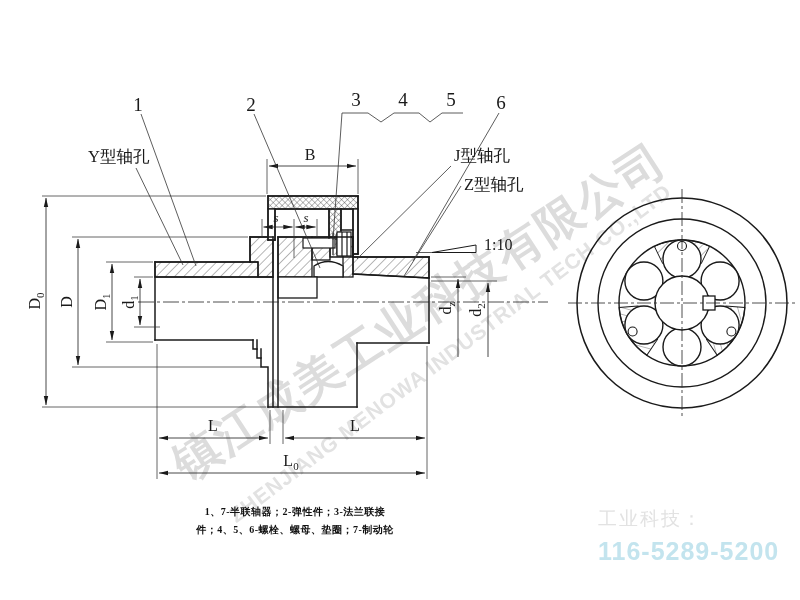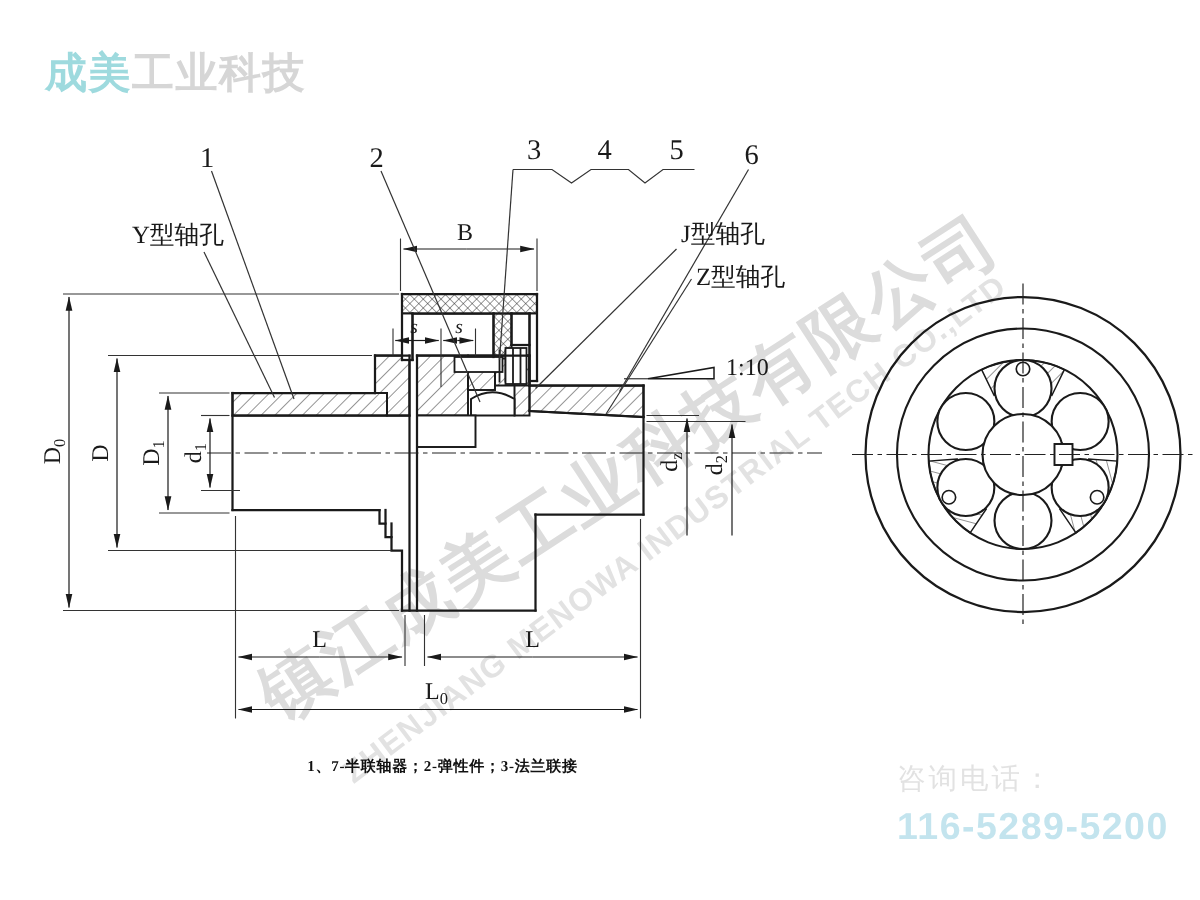--- a/index.html
+++ b/index.html
@@ -32,21 +32,20 @@
   .slabel{font-size:13px;font-style:italic;}
   .sub{font-size:11px;}
 </style>
 </head>
 <body>
 
 <div id="wm-cn">镇江成美工业科技有限公司</div>
 <div id="wm-en">ZHENJIANG MENOWA INDUSTRIAL TECH CO.,LTD</div>
 
 <div id="logo">
-  <div class="cn"><span class="p1">成美</span><span class="p2">工业科技</span></div>
 </div>
 
 <svg id="draw" width="800" height="600" viewBox="0 0 800 600">
   <defs>
     <pattern id="hatch" width="6.5" height="6.5" patternUnits="userSpaceOnUse" patternTransform="rotate(45)">
       <line x1="0" y1="0" x2="0" y2="6.5" stroke="#333" stroke-width="0.7"></line>
     </pattern>
     <pattern id="mesh" width="4.2" height="4.2" patternUnits="userSpaceOnUse" patternTransform="rotate(45)">
       <path d="M0,0 L4.2,0 M0,0 L0,4.2" stroke="#222" stroke-width="0.6" fill="none"></path>
     </pattern>
@@ -236,18 +235,19 @@
     </g>
     <g stroke="#222" stroke-width="0.8" stroke-dasharray="14 3 3 3">
       <line x1="568" y1="303" x2="796" y2="303"></line>
       <line x1="682" y1="189" x2="682" y2="417"></line>
     </g>
   </g>
 </svg>
 
 <div id="notes">
   <div>1、7-半联轴器；2-弹性件；3-法兰联接</div>
+  <div>件；4、5、6-螺栓、螺母、垫圈；7-制动轮</div>
 </div>
 
 <div id="contact">
-  <div class="lbl">咨询电话：</div>
+  <div class="lbl">工业科技：</div>
   <div class="num">116-5289-5200</div>
 </div>
 
 </body></html>

